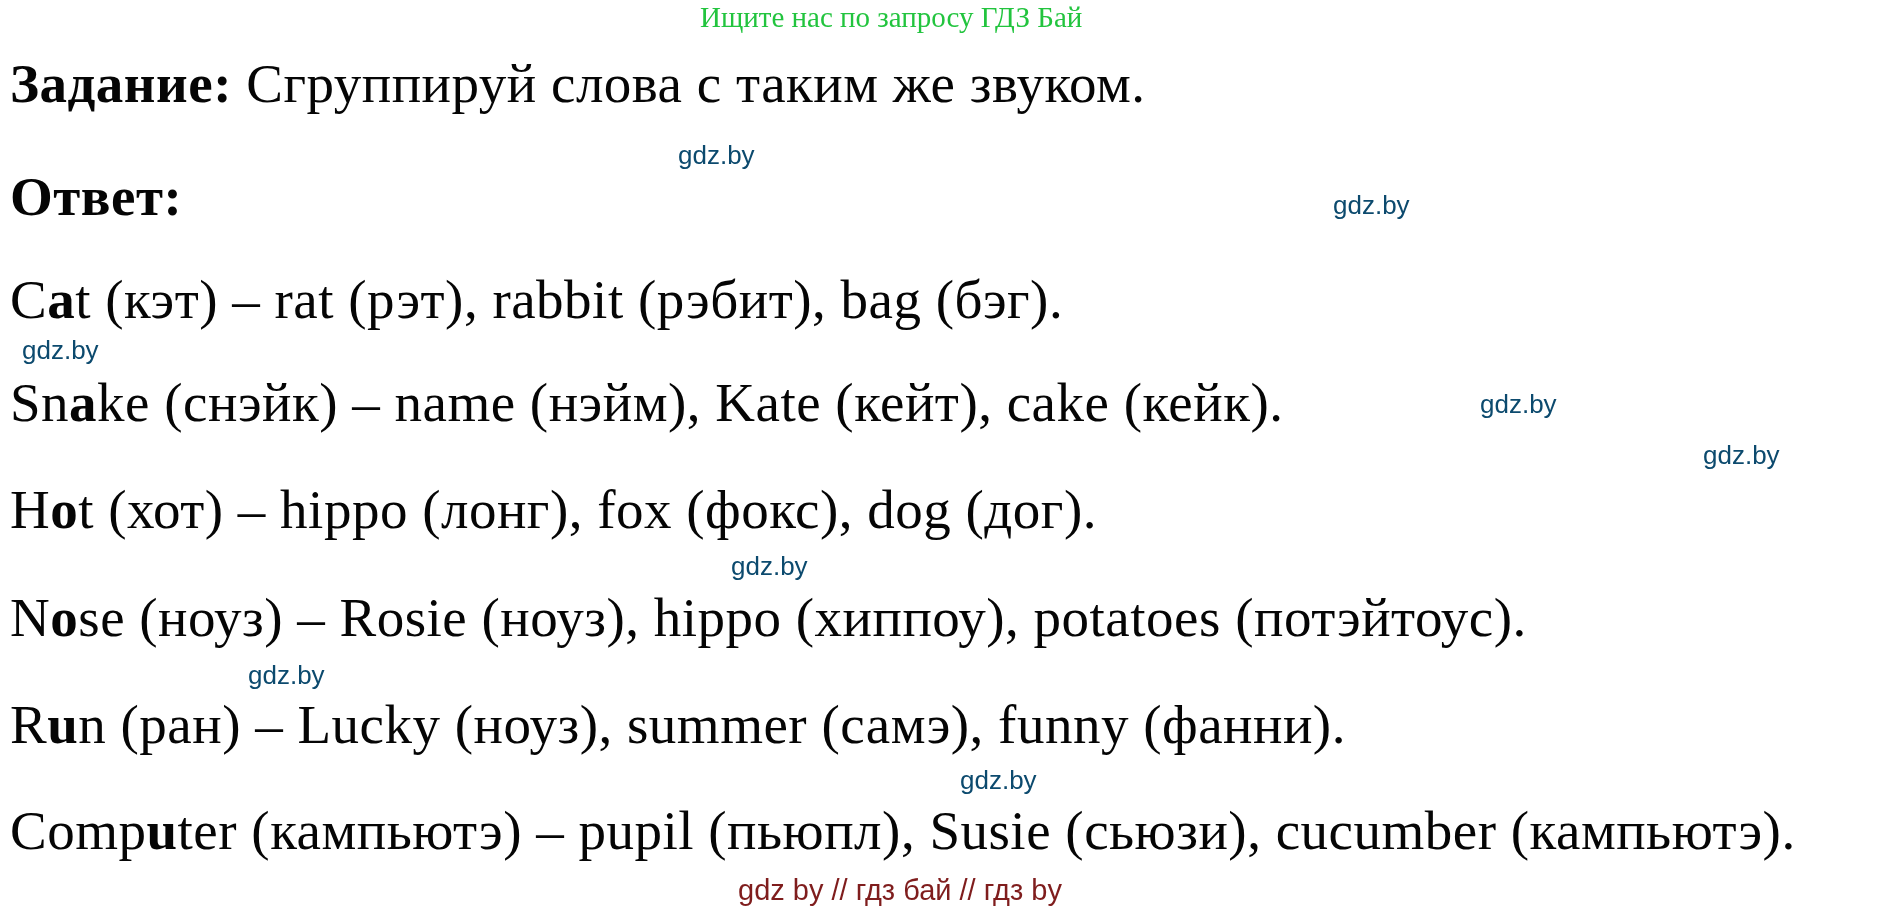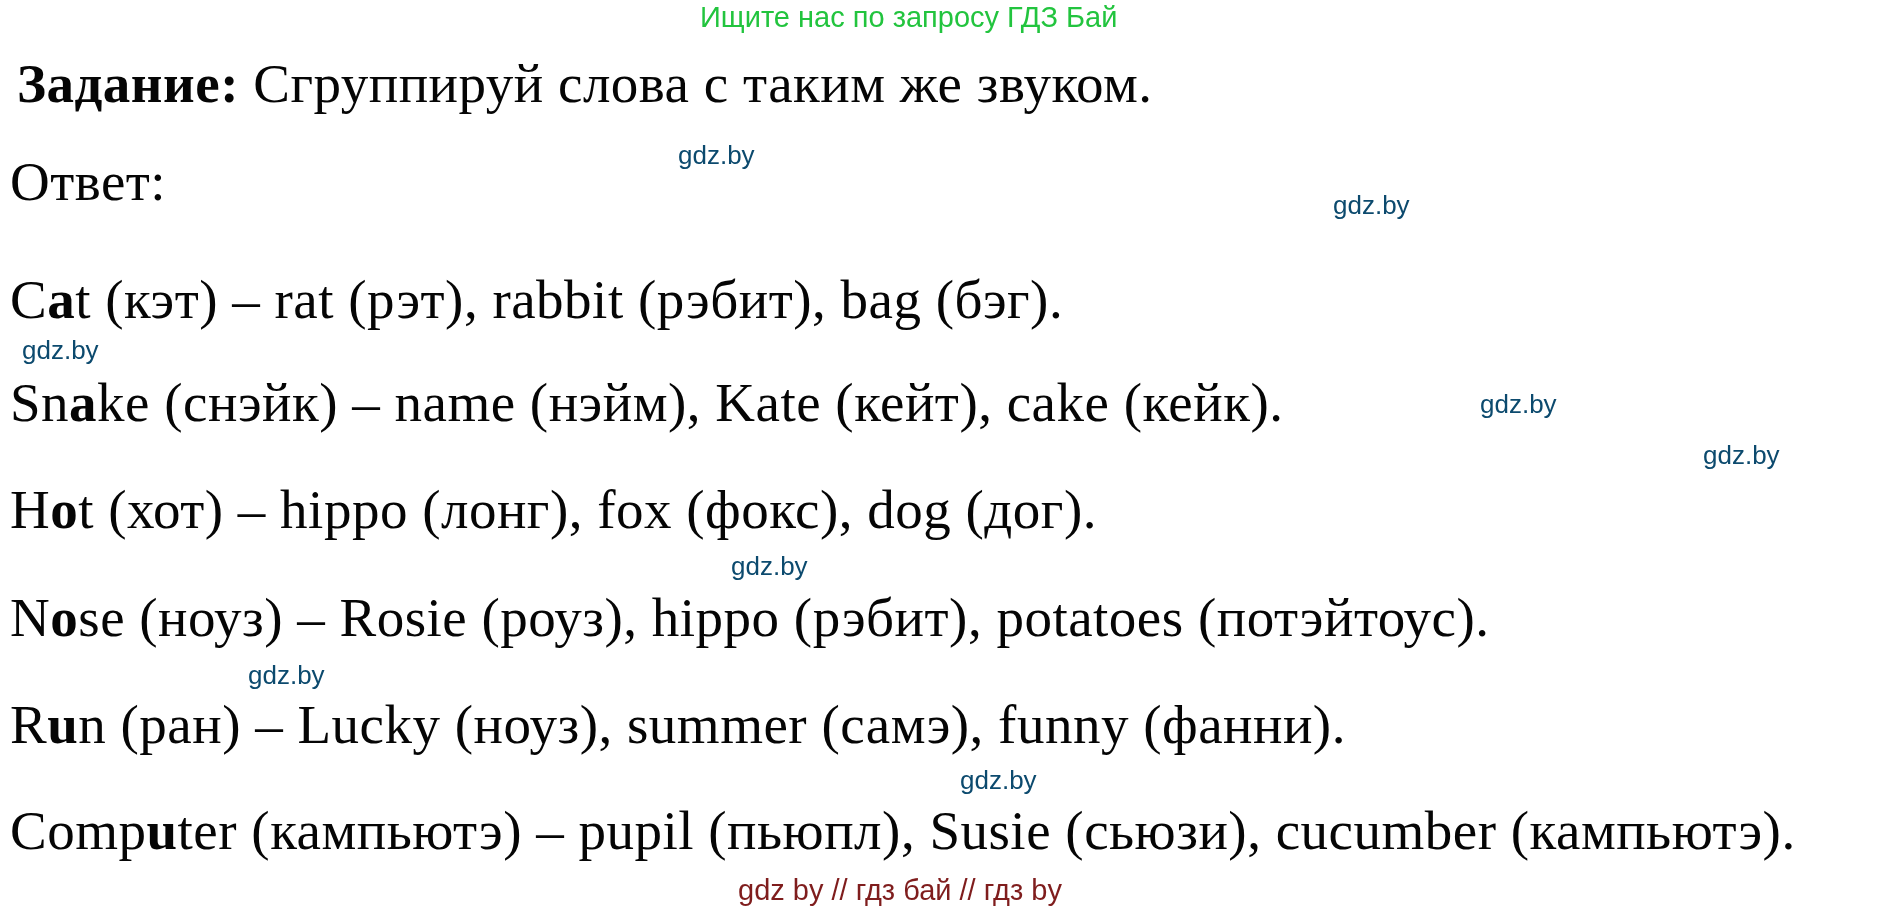--- a/index.html
+++ b/index.html
@@ -11,33 +11,33 @@
     position: relative;
     width: 1893px;
     height: 915px;
     overflow: hidden;
     font-family: "Liberation Serif", serif;
   }
   .abs { position: absolute; white-space: nowrap; }
 
   .green-note {
     left: 700px; top: 1px;
-    font-family: Liberation Sans, sans-serif;
+    font-family: Liberation Serif, serif;
     font-size: 29px;
     color: #22c43e;
   }
   .serif-line {
     left: 10px;
     font-size: 55px;
     color: #050505;
     letter-spacing: 0.5px;
   }
   .serif-line b, .answer-line b { font-weight: bold; }
-  .task-line   { top: 52px; margin-left: 7px; }
-  .answer-head { top: 150px; font-weight: normal; }
+  .task-line   { top: 52px; }
+  .answer-head { top: 165px; font-weight: bold; }
 
   .answer-line { }
   .ans-0 { top: 268px; }
   .ans-1 { top: 371px; }
   .ans-2 { top: 478px; }
   .ans-3 { top: 586px; }
   .ans-4 { top: 693px; }
   .ans-5 { top: 799px; }
 
   .watermark {
@@ -89,21 +89,21 @@
 <div class="abs watermark wm-4">gdz.by</div>
 <div class="abs watermark wm-5">gdz.by</div>
 
 <div class="abs serif-line answer-line ans-2">
   <span>H</span><b>o</b><span>t (хот) – hippo (лонг), fox (фокс), dog (дог).</span>
 </div>
 
 <div class="abs watermark wm-6">gdz.by</div>
 
 <div class="abs serif-line answer-line ans-3">
-  <span>N</span><b>o</b><span>se (ноуз) – Rosie (роуз), hippo (рэбит), potatoes (потэйтоус).</span>
+  <span>N</span><b>o</b><span>se (ноуз) – Rosie (ноуз), hippo (хиппоу), potatoes (потэйтоус).</span>
 </div>
 
 <div class="abs watermark wm-7">gdz.by</div>
 
 <div class="abs serif-line answer-line ans-4">
   <span>R</span><b>u</b><span>n (ран) – Lucky (ноуз), summer (самэ), funny (фанни).</span>
 </div>
 
 <div class="abs watermark wm-8">gdz.by</div>
 

